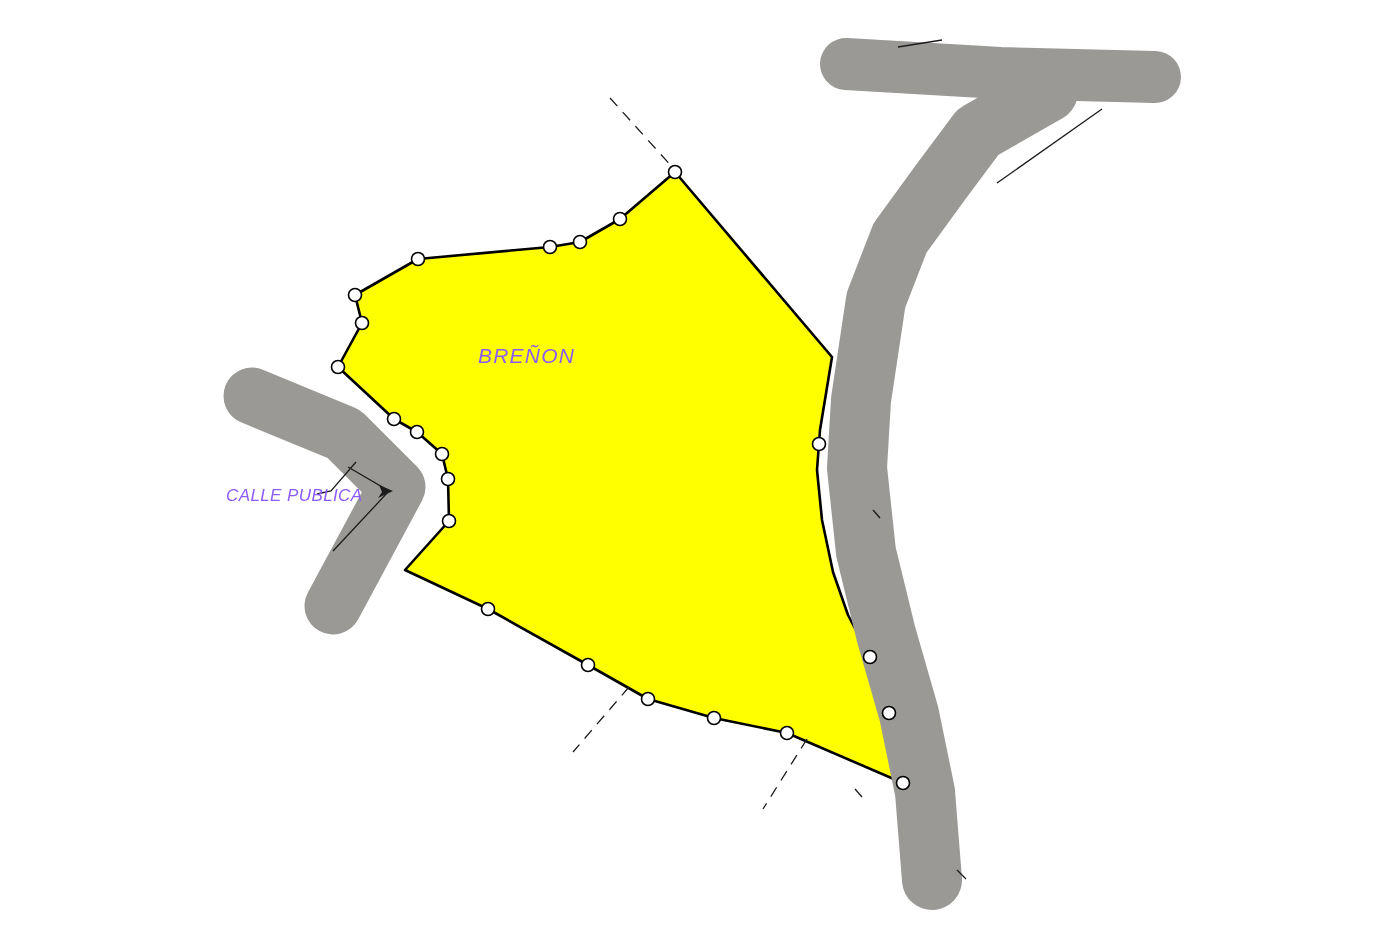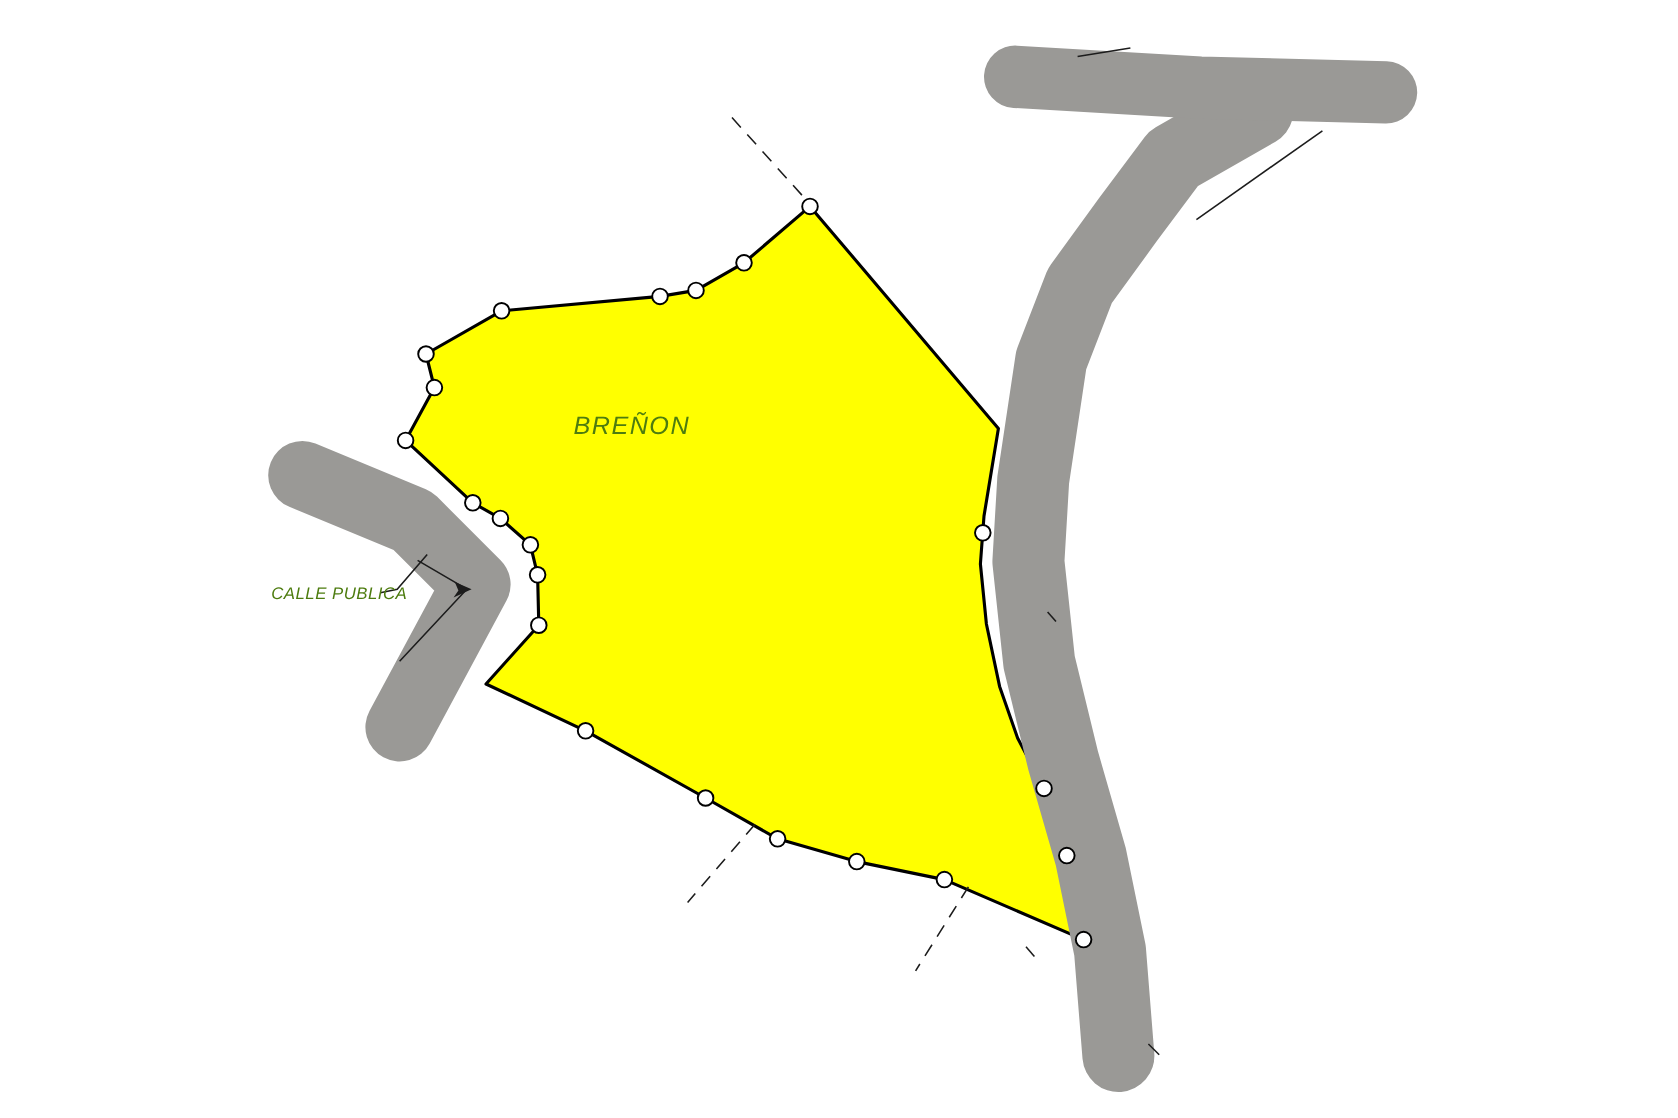--- a/index.html
+++ b/index.html
@@ -18,35 +18,35 @@
     background: #ffffff;
   }
   .stage svg {
     position: absolute;
     left: 0;
     top: 0;
     display: block;
   }
   .map-label {
     position: absolute;
-    color: #4d7c0f;
+    color: #8b5cf6;
     font-style: italic;
     white-space: nowrap;
     pointer-events: none;
   }
   .parcel-label {
     left: 478px;
     top: 344px;
     font-size: 21px;
     letter-spacing: 1.2px;
   }
   .street-label {
     left: 226px;
     top: 486px;
-    font-size: 14px;
+    font-size: 17px;
     letter-spacing: 0.4px;
   }
 </style>
 </head>
 <body>
 
 <div class="stage">
   <svg id="map-svg" width="1398" height="932" viewBox="0 0 1398 932">
       <polygon points="675,172 832,357 820,430 817,470 822,520 833,572 848,615 870,657 889,713 903,783 787,733 714,718 648,699 588,665 488,609 405,570 449,521 448,479 442,454 417,432 394,419 338,367 362,323 355,295 418,259 550,247 580,242 620,219" fill="#ffff00" stroke="#000000" stroke-width="2.6" stroke-linejoin="round"></polygon>
       <polyline points="252,396 344,434 397,487 333,606" fill="none" stroke="#9a9996" stroke-width="57" stroke-linecap="round" stroke-linejoin="round"></polyline>

